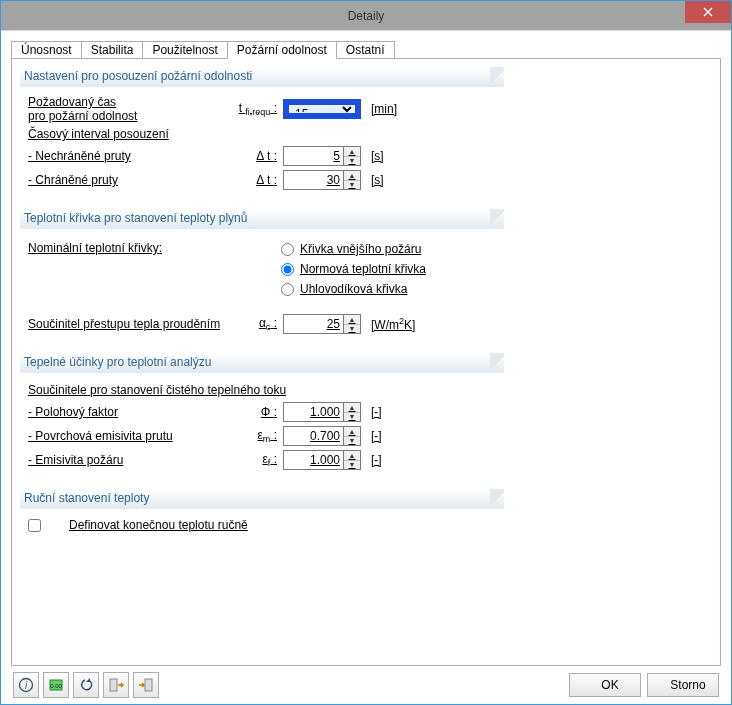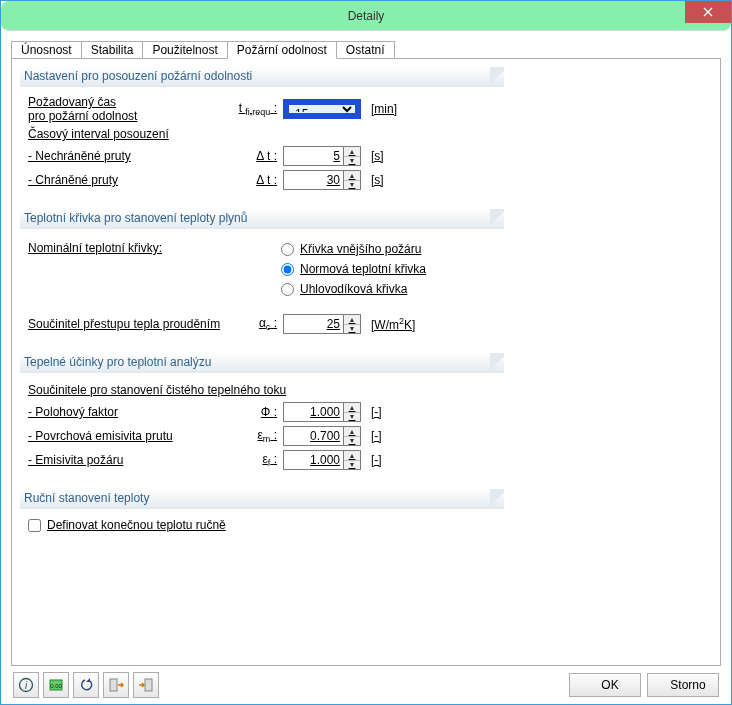--- a/index.html
+++ b/index.html
@@ -13,26 +13,25 @@
   .window {
     width: 732px;
     height: 705px;
     border: 1px solid #3a9ddb;
     background: #fff;
     display: flex;
     flex-direction: column;
   }
   .titlebar {
     height: 30px;
-    background: #86efac;
+    background: #a3a3a3;
     display: flex;
     align-items: center;
     position: relative;
     border-bottom: 1px solid #d8d8d8;
-    border-radius: 8px;
   }
   .titlebar-title {
     flex: 1;
     text-align: center;
     color: #333;
     font-size: 12px;
   }
   .close-btn {
     width: 46px;
     height: 22px;
@@ -139,21 +138,21 @@
     background:#f0f0f0;
   }
   .spinbtns div{
     flex:1; display:flex; align-items:center; justify-content:center;
     cursor:pointer; font-size:7px; line-height:1; color:#333;
   }
   .spinbtns div:first-child{border-bottom:1px solid #c0c0c0;}
   .radios{margin-top:2px;}
   .radio-row{display:flex;align-items:center;height:20px;margin-left:255px;}
   .radio-row input{margin:0 6px 0 0;}
-  .chk-row{display:flex;align-items:center;height:20px;margin-left:2px;}
+  .chk-row{display:flex;align-items:center;height:20px;margin-left:2px;gap:22px;}
   .chk-row input{margin:0 6px 0 0;}
   .subhead{margin:4px 0 4px 2px;}
   .footer{
     display:flex; align-items:center;
     padding:6px 2px 0 2px;
   }
   .toolbtn{
     width:26px;height:26px;
     border:1px solid #adadad;
     background:linear-gradient(#fdfdfd,#e8e8e8);

